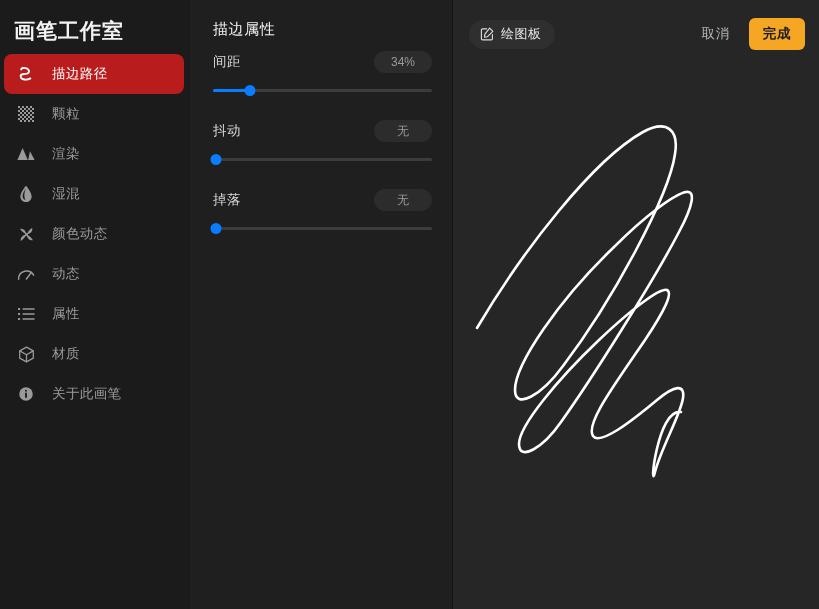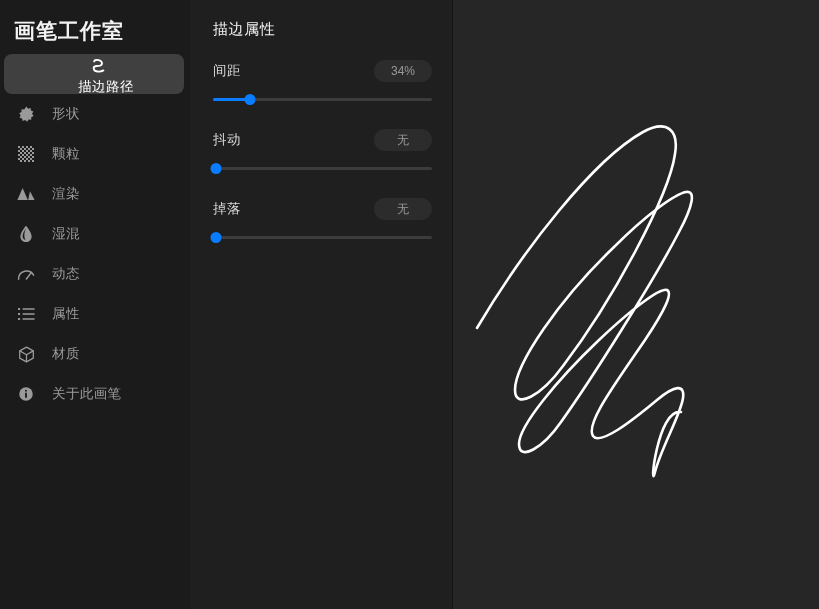--- a/index.html
+++ b/index.html
@@ -29,21 +29,21 @@
   .nav { margin-top:12px; }
   .nav-item {
     position:relative;
     display:flex; align-items:center;
     height:40px; margin:0 6px 0 4px;
     border-radius:8px;
     padding-left:10px;
     cursor:pointer;
   }
   .nav-item + .nav-item { margin-top:0; }
-  .nav-item.selected { background:#404040;flex-direction:column; }
+  .nav-item.selected { background:#b91c1c; }
   .nav-icon {
     width:24px; height:24px; flex:0 0 24px;
     display:flex; align-items:center; justify-content:center;
     color:#9a9a9a;
   }
   .nav-item.selected .nav-icon { color:#ffffff; }
   .nav-icon svg { display:block; }
   .nav-label {
     margin-left:14px;
     font-size:13.5px;
@@ -57,21 +57,21 @@
   .props {
     width:263px; flex:0 0 263px; height:609px;
     background:#1f1f1f;
     border-right:1px solid #141414;
     padding:20px 20px 0 23px;
     position:relative;
   }
   .props-title {
     font-size:15px; color:#efefef; font-weight:normal;
     letter-spacing:0.6px;
-    margin-bottom:20px;
+    margin-bottom:11px;
   }
   .slider-row { margin-bottom:22px; }
   .slider-head {
     display:flex; align-items:center; justify-content:space-between;
     height:24px;
   }
   .slider-label {
     font-size:13.5px; color:#d9d9d9; letter-spacing:0.5px;
   }
   .slider-value {
@@ -156,28 +156,20 @@
         <span class="nav-icon">
           <svg width="18" height="18" viewBox="0 0 18 18" fill="none" stroke="currentColor" stroke-width="1.9" stroke-linecap="round" stroke-linejoin="round">
             <path d="M4.2 4.4 C4.2 2.9 7.2 2.4 9.6 3.4 C12.6 4.7 12.9 7.6 10 8.6 L5.4 9.3 C3 9.8 3.2 13.2 5.6 14 C8 14.8 11.6 14.5 13.4 13.4"></path>
           </svg>
         </span>
         <span class="nav-label">描边路径</span>
       </div>
 
 
 
-      <div class="nav-item">
-        <span class="nav-icon">
-          <svg width="17" height="17" viewBox="0 0 20 20">
-            <path fill="currentColor" d="M10 0.6 11.9 3.1 14.9 2.3 15.2 5.4 18.1 6.5 16.5 9.2 18.4 11.7 15.6 13.2 15.6 16.3 12.5 15.9 10.7 18.5 8.3 16.6 5.5 17.7 4.8 14.7 1.9 13.7 3.1 10.9 1.4 8.4 4.1 7 4.1 3.9 7.2 4.2 Z"></path>
-          </svg>
-        </span>
-        <span class="nav-label">形状</span>
-      </div>
 
       <div class="nav-item">
         <span class="nav-icon">
           <svg width="16" height="16" viewBox="0 0 16 16">
             <g fill="currentColor">
               <rect x="0" y="0" width="2" height="2"></rect>
                 <rect x="4" y="0" width="2" height="2"></rect>
                 <rect x="8" y="0" width="2" height="2"></rect>
                 <rect x="12" y="0" width="2" height="2"></rect>
               <rect x="2" y="2" width="2" height="2"></rect>
@@ -229,20 +221,34 @@
       <div class="nav-item">
         <span class="nav-icon">
           <svg width="14" height="18" viewBox="0 0 14 18">
             <path fill="currentColor" d="M7 0.8 C7 0.8 12.6 7.4 12.6 11.4 C12.6 14.6 10.1 17.1 7 17.1 C3.9 17.1 1.4 14.6 1.4 11.4 C1.4 7.4 7 0.8 7 0.8 Z"></path>
             <path fill="#1b1b1b" d="M7 3.2 C7 3.2 3.6 7.9 3.6 11.2 C3.6 13.1 4.9 14.6 6.4 15.1 C4.6 11.5 5.2 7.2 7 3.2 Z"></path>
           </svg>
         </span>
         <span class="nav-label">湿混</span>
       </div>
 
+      <div class="nav-item">
+        <span class="nav-icon">
+          <svg width="17" height="17" viewBox="0 0 18 18">
+            <g fill="currentColor">
+              <path d="M9 9 C9 9 4.2 6.8 2.2 3.0 C5.6 2.2 8.2 4.6 9 9 Z"></path>
+              <path d="M9 9 C9 9 11.2 4.2 15.0 2.2 C15.8 5.6 13.4 8.2 9 9 Z"></path>
+              <path d="M9 9 C9 9 13.8 11.2 15.8 15.0 C12.4 15.8 9.8 13.4 9 9 Z"></path>
+              <path d="M9 9 C9 9 6.8 13.8 3.0 15.8 C2.2 12.4 4.6 9.8 9 9 Z"></path>
+              <circle cx="9" cy="9" r="1.5"></circle>
+            </g>
+          </svg>
+        </span>
+        <span class="nav-label">颜色动态</span>
+      </div>
 
       <div class="nav-item">
         <span class="nav-icon">
           <svg width="19" height="15" viewBox="0 0 19 15" fill="none" stroke="currentColor" stroke-width="1.5" stroke-linecap="round">
             <path d="M1.6 12.2 A8 8 0 0 1 16.6 8.2"></path>
             <path d="M9.4 12.0 L14.4 5.4"></path>
           </svg>
         </span>
         <span class="nav-label">动态</span>
       </div>
@@ -347,15 +353,31 @@
                  C 184 304, 208 288, 214 290
                  C 220 293, 212 310, 192 340
                  C 162 384, 132 424, 140 436
                  C 147 446, 180 420, 204 400
                  C 222 385, 232 384, 230 398
                  C 228 414, 208 448, 202 472
                  C 196 496, 204 408, 228 412"></path>
       </g>
     </svg>
 
+    <div class="canvas-toolbar">
+      <div class="board-pill">
+        <span class="pill-icon">
+          <svg width="14" height="14" viewBox="0 0 16 16" fill="none" stroke="currentColor" stroke-width="1.3" stroke-linecap="round" stroke-linejoin="round">
+            <path d="M14.2 8.6 L14.2 13.4 A1.3 1.3 0 0 1 12.9 14.7 L2.9 14.7 A1.3 1.3 0 0 1 1.6 13.4 L1.6 3.4 A1.3 1.3 0 0 1 2.9 2.1 L7.6 2.1"></path>
+            <path d="M11.0 1.3 L14.7 5.0 L8.6 11.1 L5.1 11.6 L5.6 8.1 Z"></path>
+          </svg>
+        </span>
+        <span class="pill-label">绘图板</span>
+      </div>
+
+      <div class="toolbar-spacer"></div>
+
+      <div class="cancel-btn">取消</div>
+      <div class="done-btn">完成</div>
+    </div>
   </div>
 
 </div>
 
 </body></html>

